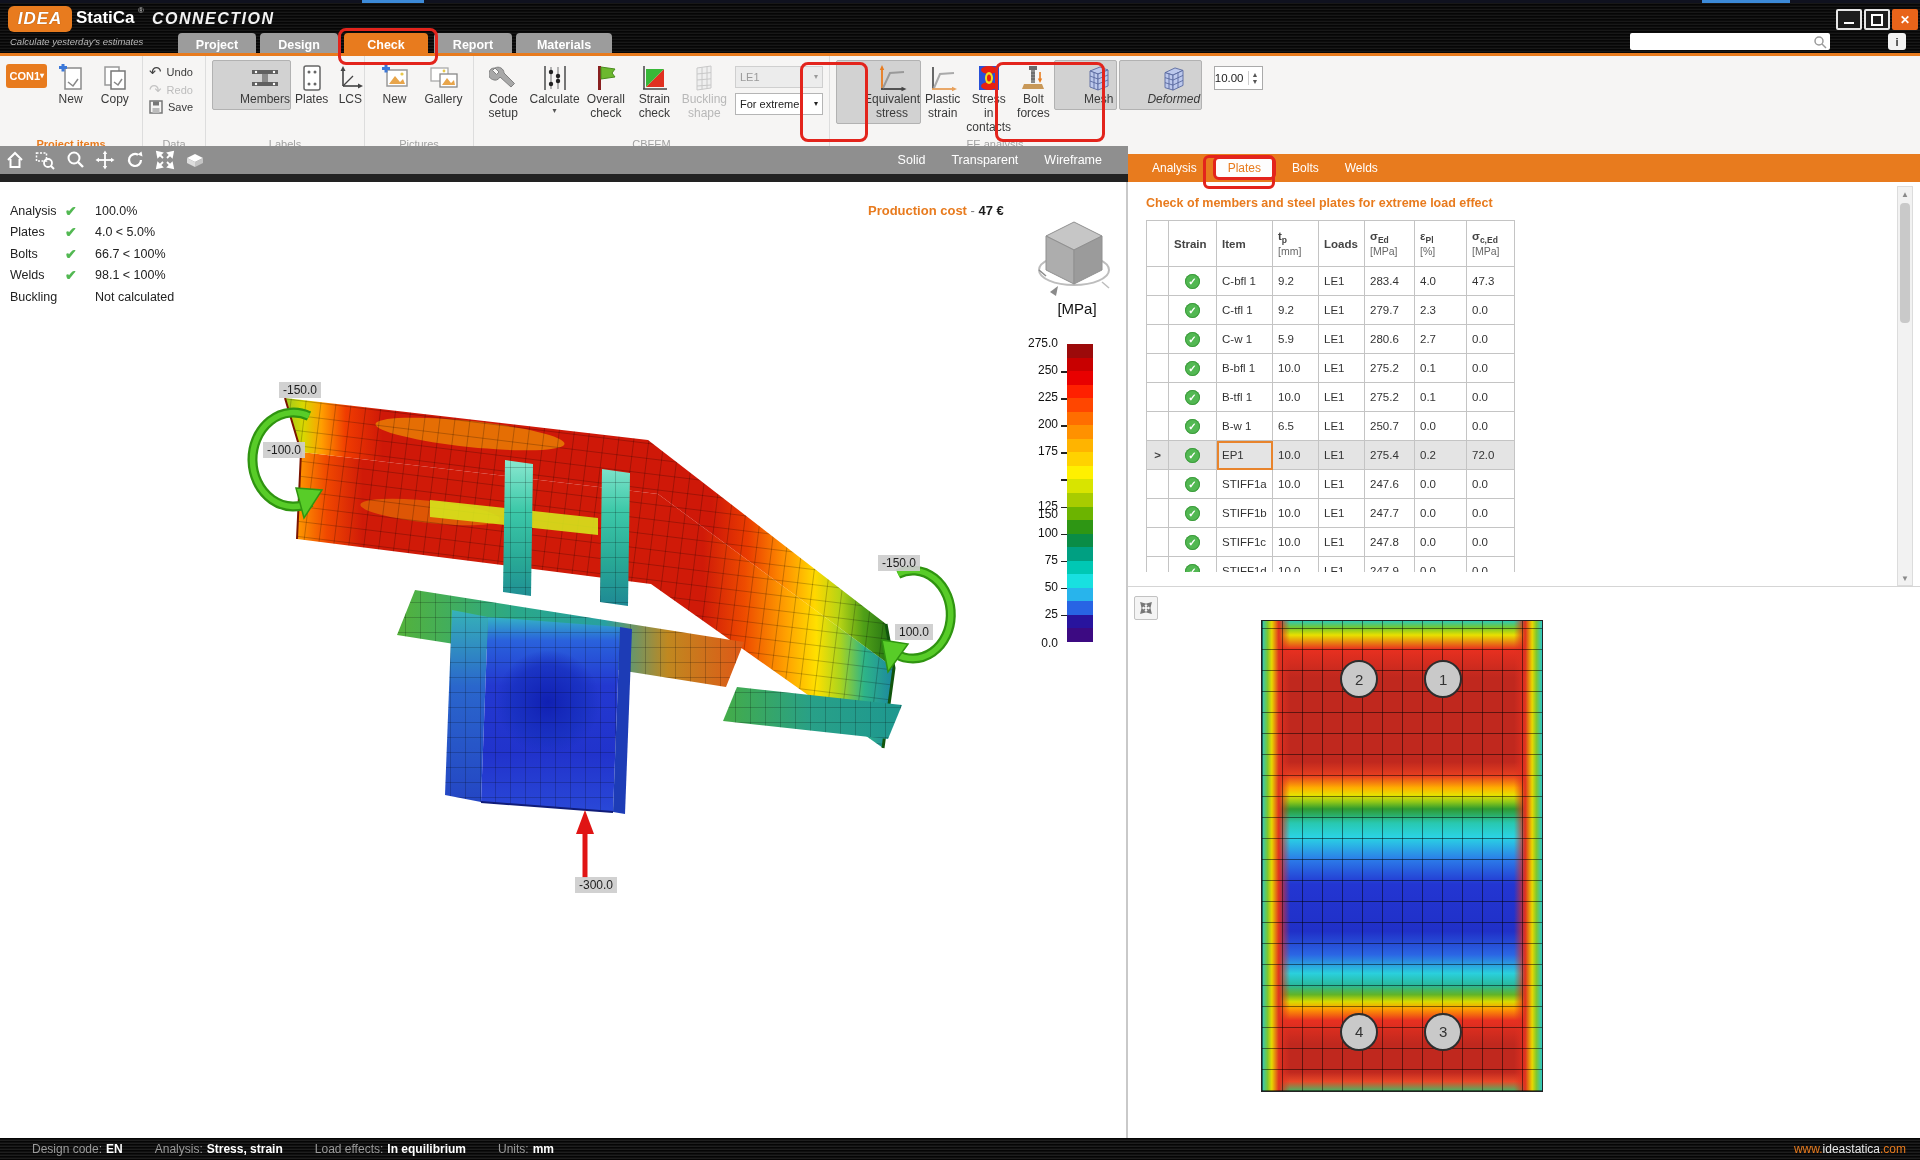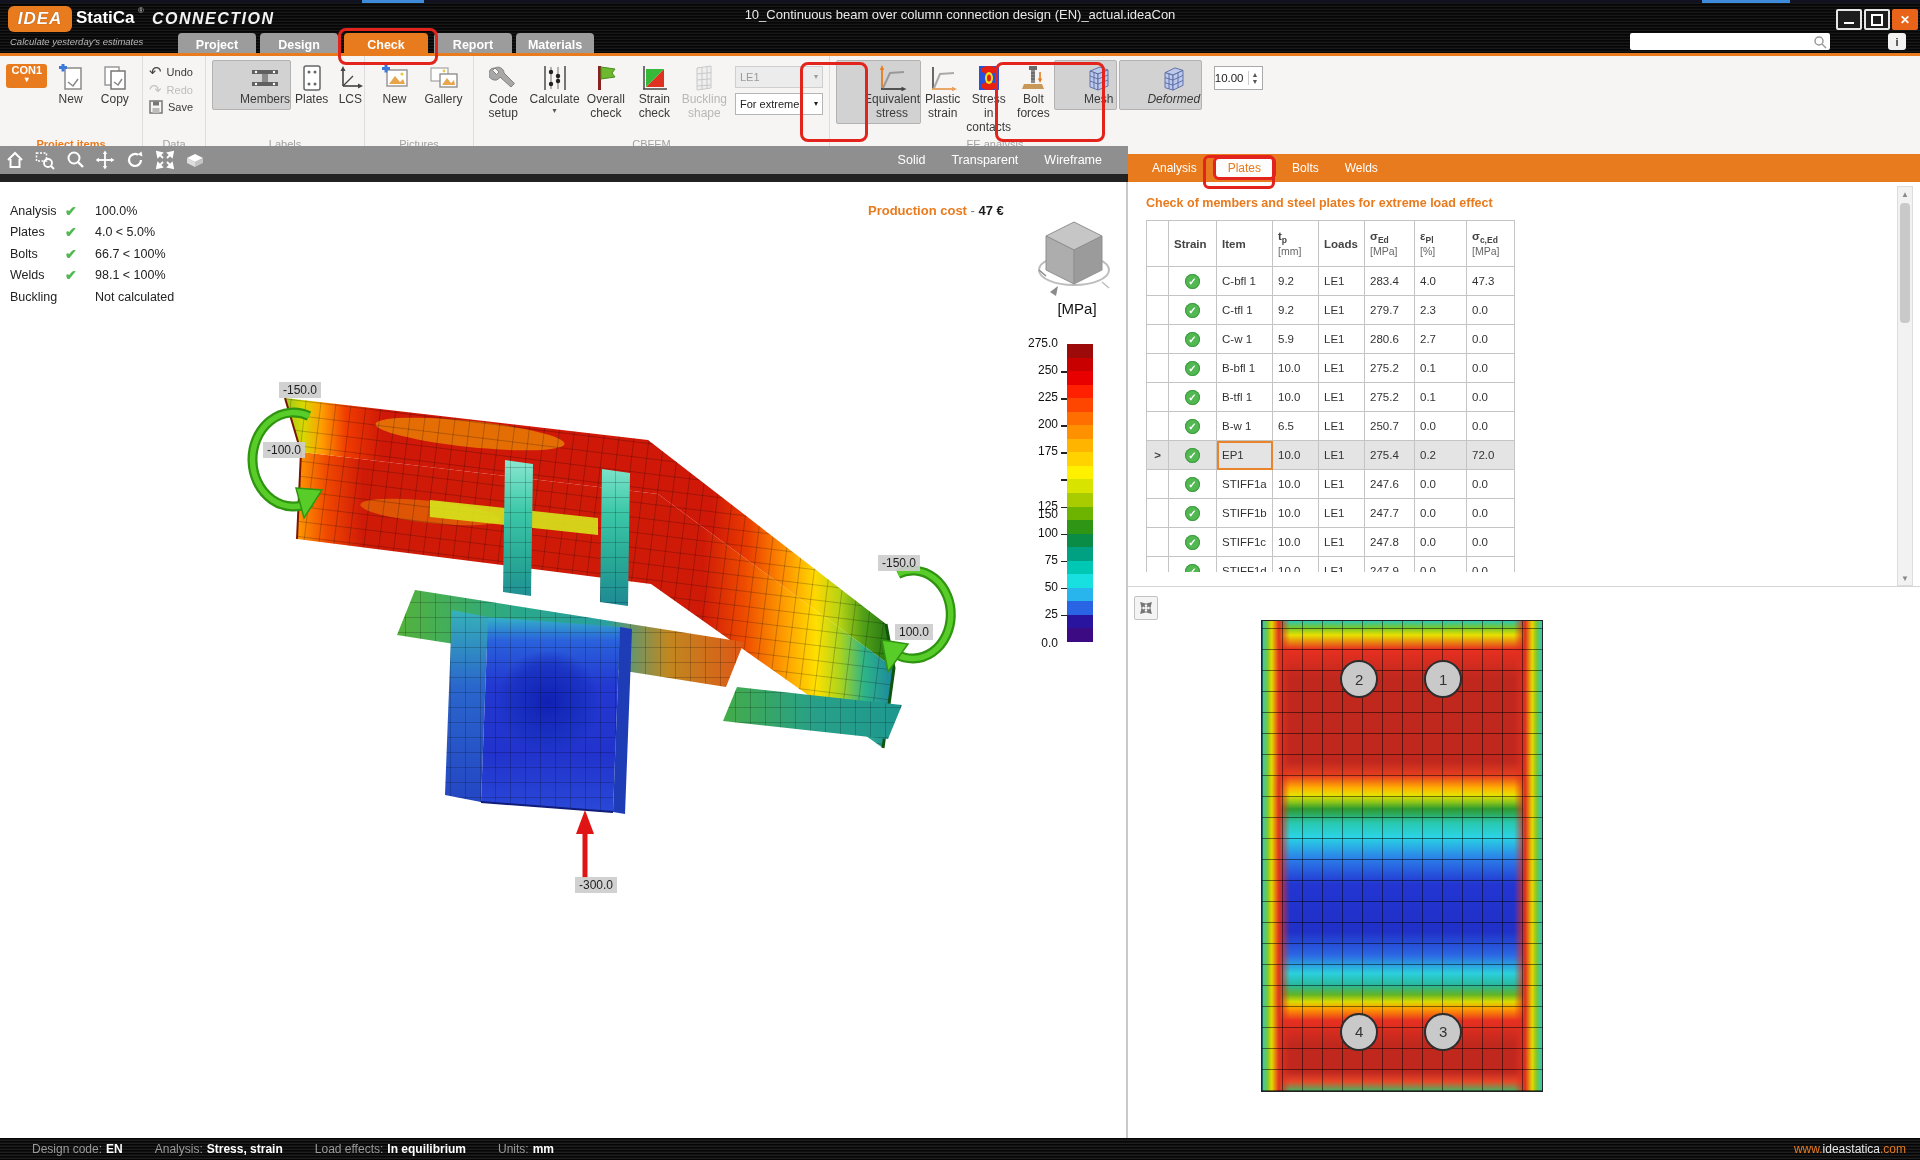--- a/index.html
+++ b/index.html
@@ -51,21 +51,21 @@
     border:1px solid transparent;border-radius:2px;cursor:pointer;}
   .bigbtn.selected{background:#d2d2d2;border-color:#b2b2b2;padding-left:28px;}
   .bigbtn .bicon{width:32px;height:30px;display:flex;align-items:center;justify-content:center;}
   .bigbtn .blabel{font-size:12px;color:#3a3a3a;text-align:center;line-height:1.15;white-space:pre-line;}
   .bigbtn.disabled .blabel{color:#b8b8b8;}
   .smallstack{display:flex;flex-direction:column;gap:3px;padding-top:4px;}
   .smallbtn{display:flex;align-items:center;gap:5px;font-size:11px;color:#3a3a3a;cursor:pointer;}
   .smallbtn.disabled{color:#bdbdbd;}
   .glyph-ic{font-size:15px;line-height:1;}
   #con1-btn{width:52px;height:24px;background:#e87b1e;color:#fff;border-radius:3px;font-size:11px;
-    font-weight:bold;display:flex;align-items:center;cursor:pointer;margin-top:4px;flex-direction:column;}
+    font-weight:bold;display:flex;align-items:center;justify-content:center;cursor:pointer;margin-top:4px;}
   .caret{font-size:8px;line-height:1;}
   .ddstack{display:flex;flex-direction:column;gap:5px;padding-top:6px;margin-left:4px;}
   .dropdown{width:78px;height:20px;border:1px solid #b5b5b5;background:#fff;font-size:11px;color:#222;
     display:flex;align-items:center;justify-content:space-between;padding:0 4px;cursor:pointer;}
   .dropdown.disabled{background:#ececec;color:#9a9a9a;border-color:#cfcfcf;}
   #mesh-scale{width:62px;height:22px;border:1px solid #aaa;background:#fff;margin:6px 0 0 10px;
     display:flex;align-items:center;}
   #mesh-scale .val{flex:1;text-align:right;font-size:11.5px;color:#222;padding-right:4px;}
   #mesh-scale .spin{width:13px;display:flex;flex-direction:column;align-items:center;font-size:7px;
     color:#555;border-left:1px solid #ccc;cursor:pointer;}
@@ -162,21 +162,20 @@
   #sb-site{margin-left:auto;margin-right:14px;}
   #sb-site .o{color:#e87b1e;} #sb-site .w{color:#e8e8e8;}
 </style>
 </head>
 <body>
 
 <div id="titlebar" class="abs">
   <div id="top-edge" class="abs"></div>
   <div class="abs top-edge-blue" style="left:362px;width:62px;"></div>
   <div class="abs top-edge-blue" style="left:1702px;width:88px;"></div>
-  <div id="win-title" class="abs">10_Continuous beam over column connection design (EN)_actual.ideaCon</div>
   <div id="logo-box" class="abs">
       <span>IDEA</span>
     </div>
   <div id="logo-statica" class="abs">StatiCa</div>
   <div id="logo-reg" class="abs">®</div>
   <div id="tagline" class="abs">Calculate yesterday's estimates</div>
   <div id="module-name" class="abs">CONNECTION</div>
 
   <div class="abs winbtn" id="btn-min">
       <div class="bar"></div>
@@ -191,21 +190,21 @@
     </div>
   <div class="abs navtab" style="left:260px;width:78px;">
       <span>Design</span>
     </div>
   <div class="abs navtab active" style="left:344px;width:84px;">
       <span>Check</span>
     </div>
   <div class="abs navtab" style="left:434px;width:78px;">
       <span>Report</span>
     </div>
-  <div class="abs navtab" style="left:516px;width:78px;">
+  <div class="abs navtab" style="left:516px;width:96px;">
       <span>Materials</span>
     </div>
 
   <div id="search-box" class="abs">
     <input value="" style="">
     <svg width="14" height="14" viewBox="0 0 14 14" style="margin-right:3px;">
       <circle cx="6" cy="6" r="4" fill="none" stroke="#9a9a9a" stroke-width="1.5"></circle>
       <line x1="9" y1="9" x2="13" y2="13" stroke="#9a9a9a" stroke-width="1.5"></line>
     </svg>
   </div>

